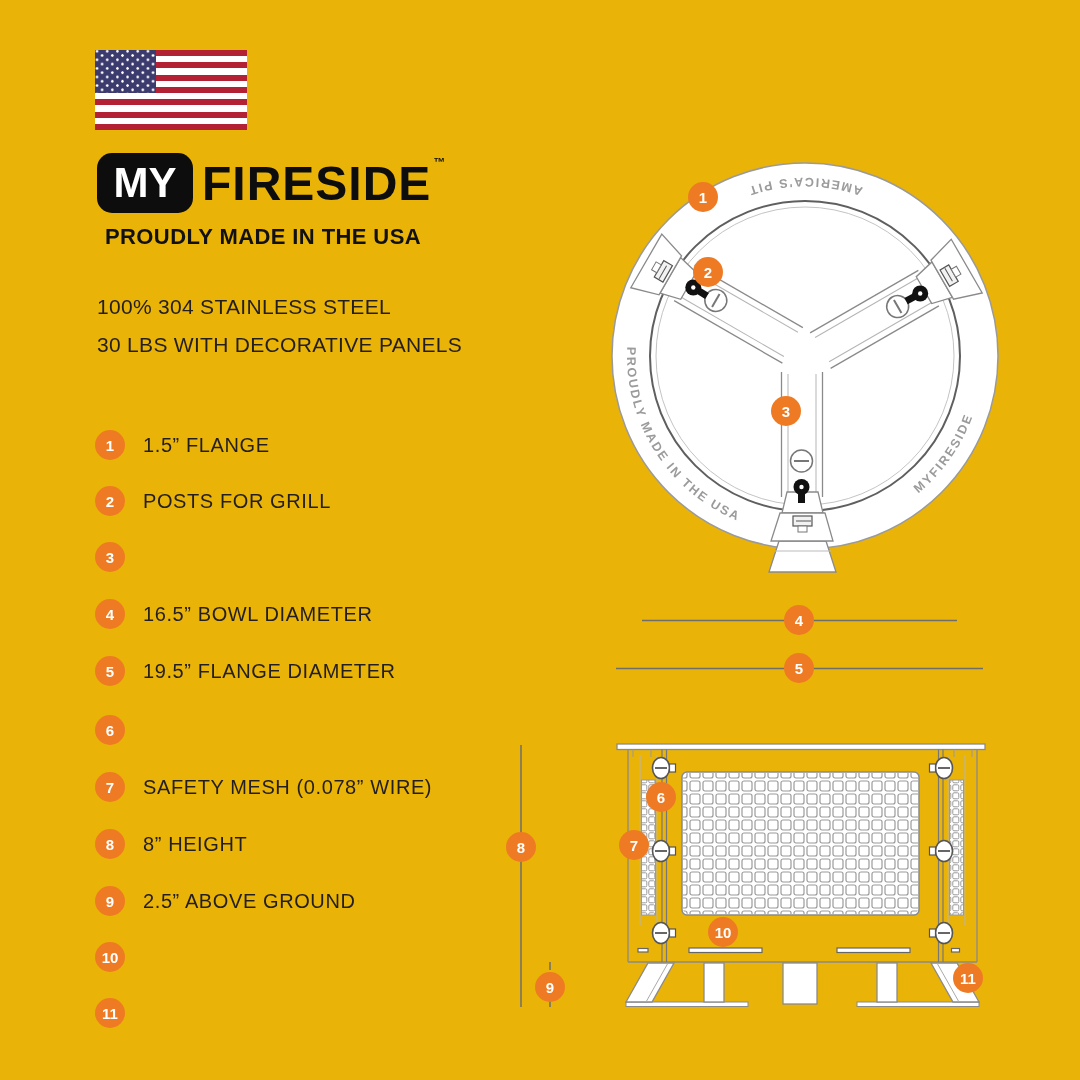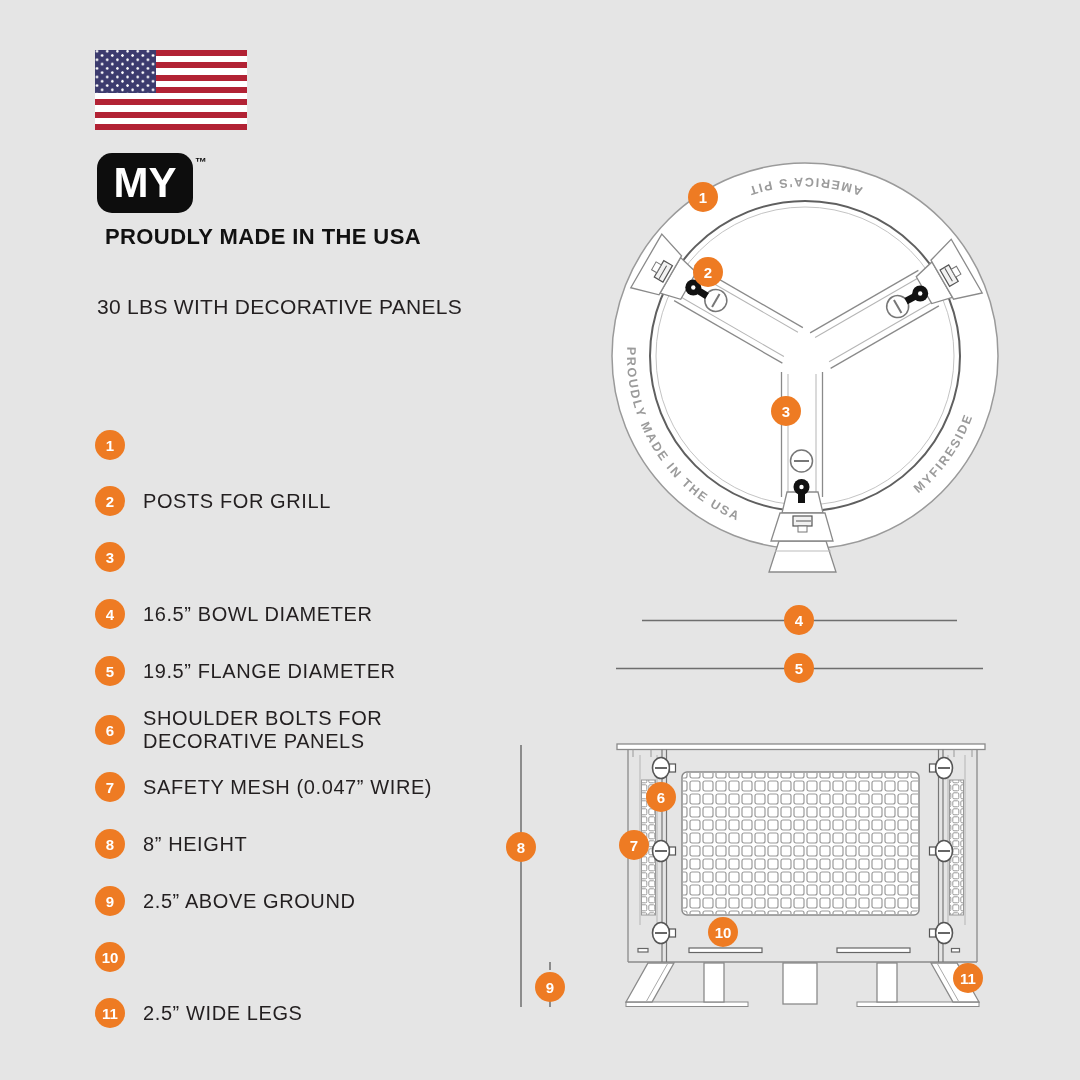--- a/index.html
+++ b/index.html
@@ -1,17 +1,17 @@
 <!DOCTYPE html>
 <html><head>
 <meta charset="utf-8">
 <style>
   html,body{margin:0;padding:0;background:#ffffff;}
   #canvas{
-    position:relative;width:1080px;height:1080px;background:#e5e5e5;overflow:hidden;
+    position:relative;width:1080px;height:1080px;background:#eab308;overflow:hidden;
     font-family:"Liberation Sans","DejaVu Sans",sans-serif;color:#231f20;
   }
   .abs{position:absolute;}
   
   #flag{
     left:95px;top:50px;width:152px;height:80px;
     background:repeating-linear-gradient(180deg,#B22234 0 6.15px,#ffffff 6.15px 12.31px);
   }
   #flag .canton{
     position:absolute;left:0;top:0;width:61px;height:43px;background:#3C3B6E;
@@ -55,68 +55,69 @@
 <div id="canvas">
 
   <div id="flag" class="abs">
     <div class="canton"></div>
   </div>
 
   <div id="logo-row" class="abs">
     <div id="logo-pill">
       <span>MY</span>
     </div>
+    <div id="logo-rest">FIRESIDE</div>
     <div id="logo-tm">™</div>
   </div>
   <div id="tagline" class="abs">PROUDLY MADE IN THE USA</div>
 
   <div id="specs" class="abs">
+    <div>100% 304 STAINLESS STEEL</div>
     <div>30 LBS WITH DECORATIVE PANELS</div>
   </div>
 
   <div class="feat-row" style="top:430px">
     <div class="badge">1</div>
+    <div class="feat-label">1.5” FLANGE</div>
   </div>
   <div class="feat-row" style="top:486px">
     <div class="badge">2</div>
     <div class="feat-label">POSTS FOR GRILL</div>
   </div>
   <div class="feat-row" style="top:542px">
     <div class="badge">3</div>
   </div>
   <div class="feat-row" style="top:599px">
     <div class="badge">4</div>
     <div class="feat-label">16.5” BOWL DIAMETER</div>
   </div>
   <div class="feat-row" style="top:656px">
     <div class="badge">5</div>
     <div class="feat-label">19.5” FLANGE DIAMETER</div>
   </div>
   <div class="feat-row two-line" style="top:706px">
     <div class="badge">6</div>
-    <div class="feat-label" style="width:260px">SHOULDER BOLTS FOR DECORATIVE PANELS</div>
   </div>
   <div class="feat-row" style="top:772px">
     <div class="badge">7</div>
-    <div class="feat-label">SAFETY MESH (0.047” WIRE)</div>
+    <div class="feat-label">SAFETY MESH (0.078” WIRE)</div>
   </div>
   <div class="feat-row" style="top:829px">
     <div class="badge">8</div>
     <div class="feat-label">8” HEIGHT</div>
   </div>
   <div class="feat-row" style="top:886px">
     <div class="badge">9</div>
     <div class="feat-label">2.5” ABOVE GROUND</div>
   </div>
   <div class="feat-row" style="top:942px">
     <div class="badge">10</div>
   </div>
   <div class="feat-row" style="top:998px">
     <div class="badge">11</div>
-    <div class="feat-label">2.5” WIDE LEGS</div>
   </div>
 
   <div id="top-view-label" class="abs">TOP VIEW</div>
 
   <svg id="diagram-svg" class="abs" width="1080" height="1080" viewBox="0 0 1080 1080">
     <defs>
       <pattern id="mesh" width="13" height="13" patternUnits="userSpaceOnUse">
         <rect x="1" y="1" width="10" height="10" rx="2" fill="none" stroke="#9a9a9a" stroke-width="1.2"></rect>
       </pattern>
       <pattern id="meshS" width="8" height="8" patternUnits="userSpaceOnUse">

